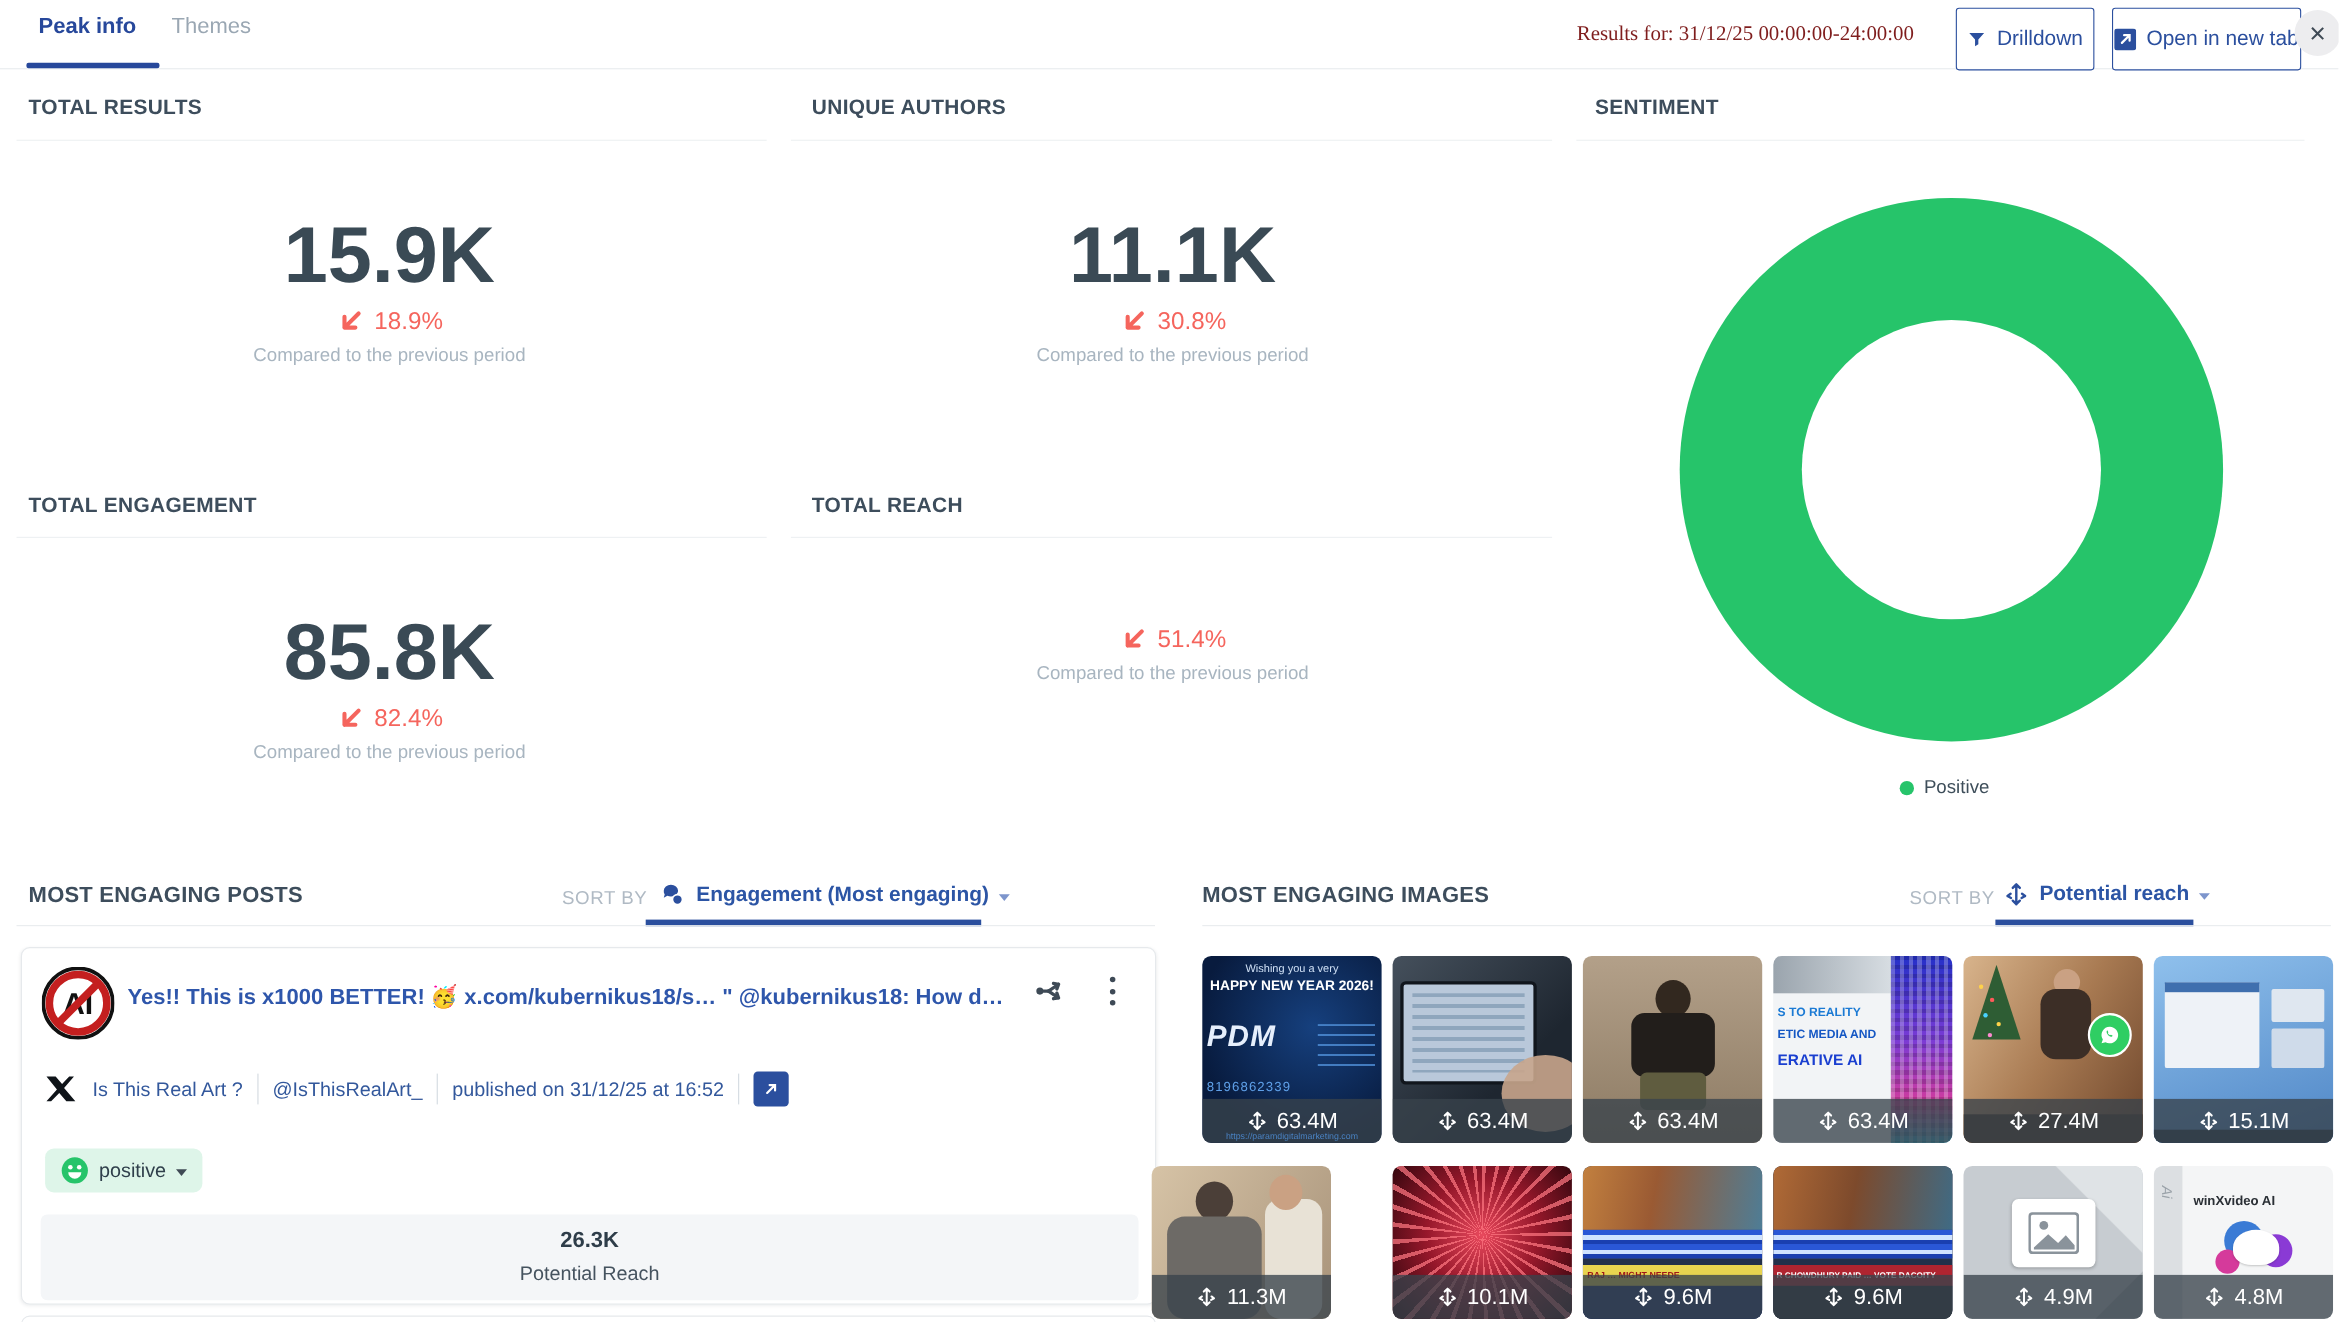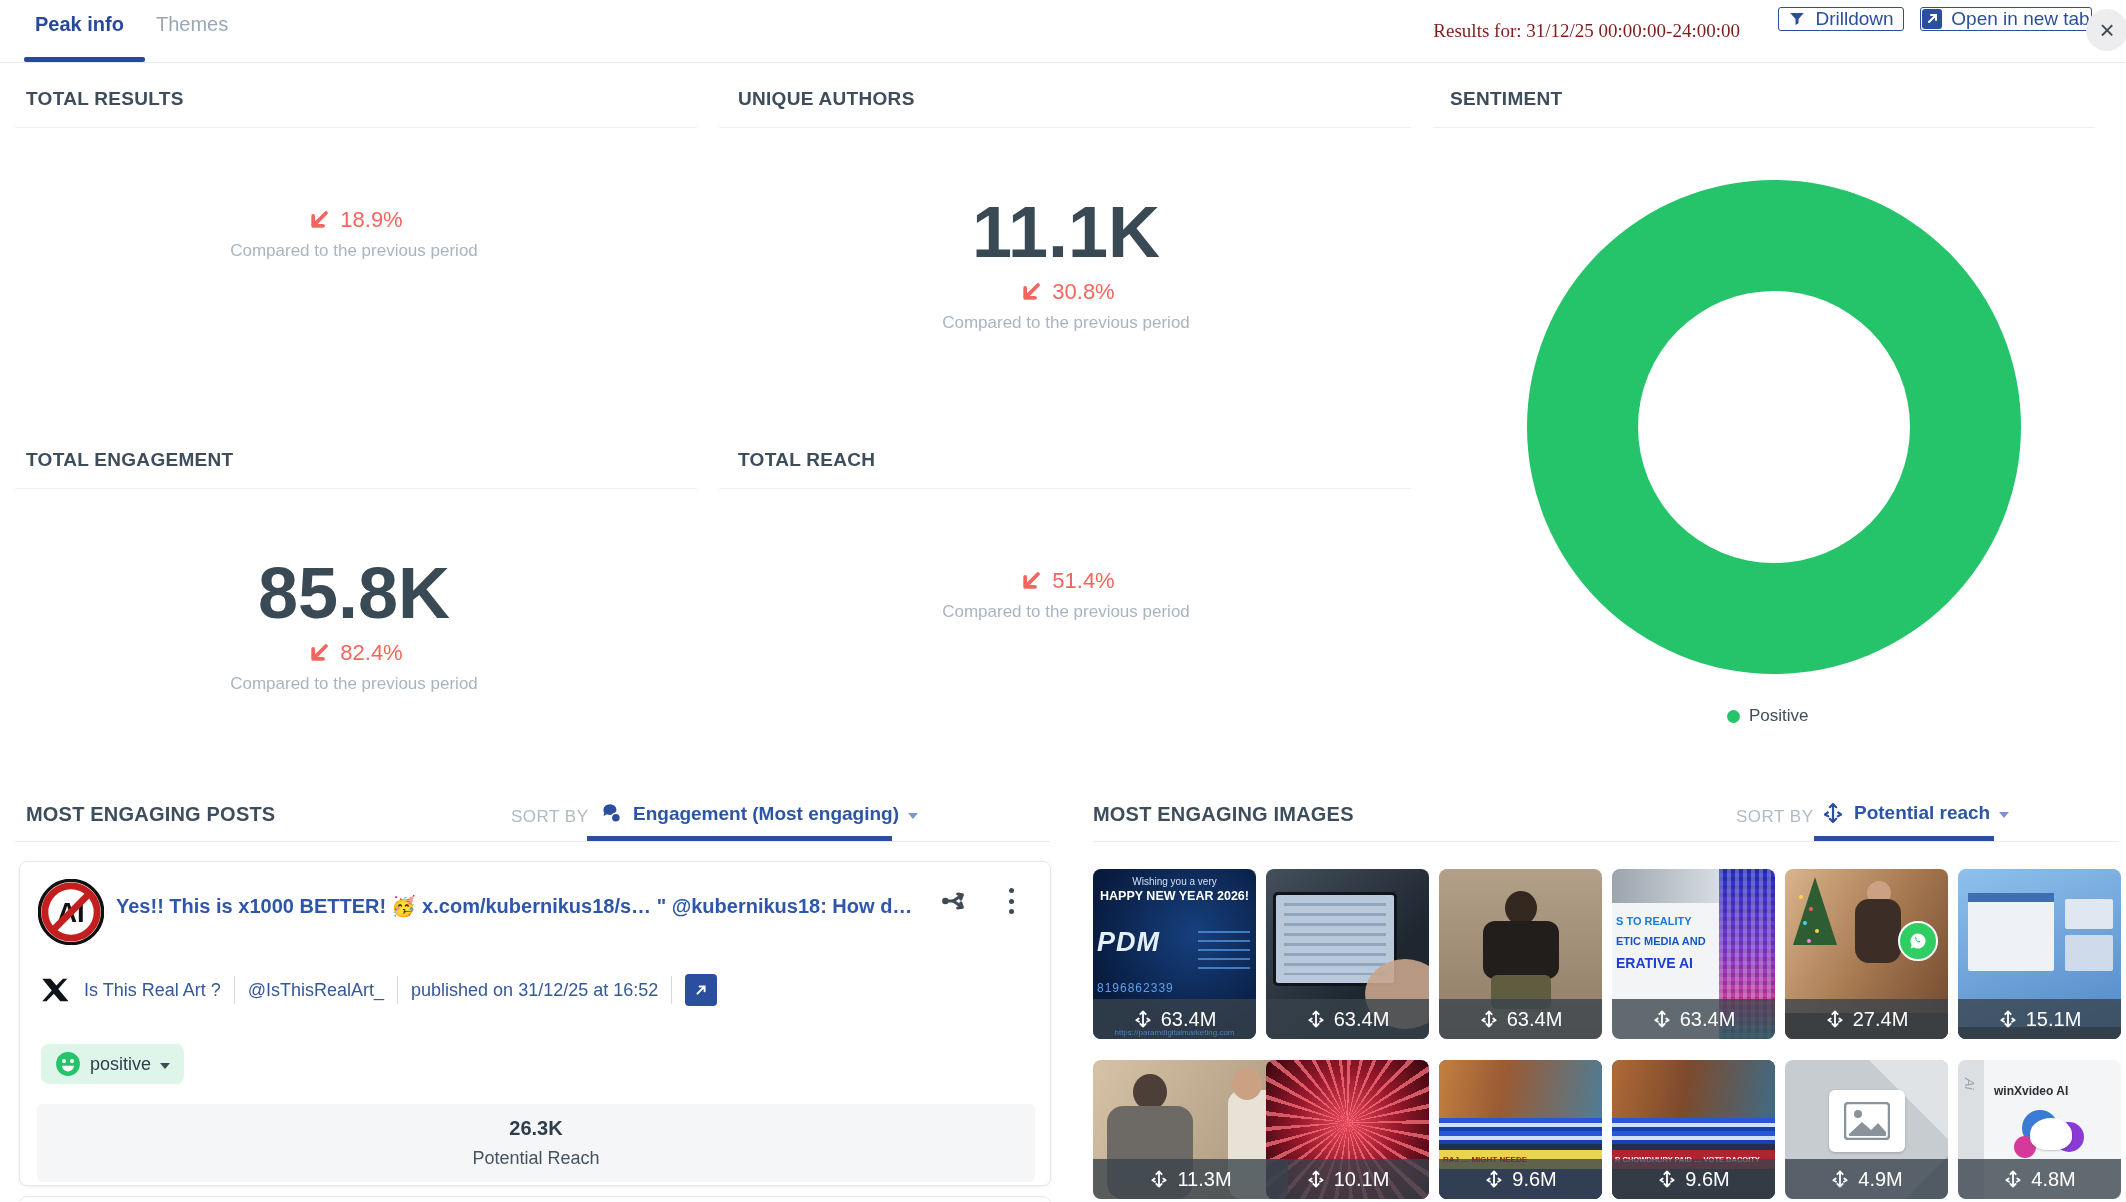--- a/index.html
+++ b/index.html
@@ -5,21 +5,21 @@
   html,body{margin:0;padding:0;}
   body{width:2126px;height:1202px;position:relative;background:#ffffff;
        font-family:"Liberation Sans",sans-serif;overflow:hidden;color:#3a4a55;}
   
   .topbar{position:absolute;left:0;top:0;width:2126px;height:62px;border-bottom:1px solid #e8ebee;background:#fff;}
   .tab{position:absolute;top:13px;font-size:20px;cursor:pointer;}
   .tab-active{color:#27489b;font-weight:bold;}
   .tab-idle{color:#9aa7b3;}
   .tab-underline{position:absolute;left:24px;top:57px;width:121px;height:5px;background:#27489b;border-radius:2px;}
   .results-for{position:absolute;top:20px;right:386px;font-size:19px;color:#7f1d1d;font-family:Liberation Serif, serif;}
-  .btn{position:absolute;top:7px;height:24px;border:1px solid #2b4f9e;border-radius:3px;background:#fff;
+  .btn{position:absolute;top:7px;height:57px;border:1px solid #2b4f9e;border-radius:3px;background:#fff;
        display:flex;align-items:center;justify-content:center;gap:9px;color:#2b4f9e;font-size:19px;box-sizing:border-box;cursor:pointer;}
   .close-btn{position:absolute;left:2086px;top:9px;width:42px;height:42px;border-radius:50%;background:#ededef;
        display:flex;align-items:center;justify-content:center;font-size:26px;color:#3f4a55;cursor:pointer;}
   
   .mtitle{position:absolute;font-size:19px;font-weight:bold;color:#3d4d5c;letter-spacing:.3px;}
   .mline{position:absolute;height:1px;background:#edf0f2;}
   .vblock{position:absolute;width:420px;display:flex;flex-direction:column;align-items:center;}
   .vnum{font-size:72px;font-weight:bold;color:#3a4a55;line-height:1;}
   .vdelta{display:flex;align-items:center;gap:7px;color:#f5655d;font-size:22px;margin-top:10px;}
   .vcap{color:#a8b5c0;font-size:17px;margin-top:7px;}
@@ -185,20 +185,21 @@
 <div class="mline" style="left:15px;top:127px;width:682px;"></div>
 <div class="mline" style="left:719px;top:127px;width:692px;"></div>
 <div class="mline" style="left:1433px;top:127px;width:662px;"></div>
 
 <div class="mtitle" style="left:26px;top:449px;">TOTAL ENGAGEMENT</div>
 <div class="mtitle" style="left:738px;top:449px;">TOTAL REACH</div>
 <div class="mline" style="left:15px;top:488px;width:682px;"></div>
 <div class="mline" style="left:719px;top:488px;width:692px;"></div>
 
 <div class="vblock" style="left:144px;top:196px;">
+  <div class="vnum">15.9K</div>
   <div class="vdelta">
     <svg width="28" height="28" viewBox="0 0 24 24">
       <path d="M18 6 L7 17 M7 17 H15.5 M7 17 V8.5" stroke="#f5655d" stroke-width="3.2" fill="none" stroke-linecap="round" stroke-linejoin="round"></path>
     </svg>
     <span>18.9%</span>
   </div>
   <div class="vcap">Compared to the previous period</div>
 </div>
 
 <div class="vblock" style="left:856px;top:196px;">
@@ -417,21 +418,21 @@
   <div class="badge">
     <svg width="20" height="20" viewBox="0 0 24 24" style="color:#fff;">
         <g stroke="currentColor" stroke-width="2.2" fill="none" stroke-linecap="round" stroke-linejoin="round">
           <path d="M12 3v18 M12 3l-3.2 3.2 M12 3l3.2 3.2 M12 21l-3.2-3.2 M12 21l3.2-3.2 M4 13.5l2.8-2 M4 13.5l3.2 1.8 M20 13.5l-2.8-2 M20 13.5l-3.2 1.8"></path>
         </g>
       </svg>
     <span>15.1M</span>
   </div>
 </div>
 
-<div class="tile row2 t7" style="left:1093px;padding-left:32px;">
+<div class="tile row2 t7" style="left:1047px;">
   <div class="t7-wa"></div>
   <div class="t7-wh"></div>
   <div class="t7-mh"></div>
   <div class="t7-mb"></div>
   <div class="badge">
     <svg width="20" height="20" viewBox="0 0 24 24" style="color:#fff;">
         <g stroke="currentColor" stroke-width="2.2" fill="none" stroke-linecap="round" stroke-linejoin="round">
           <path d="M12 3v18 M12 3l-3.2 3.2 M12 3l3.2 3.2 M12 21l-3.2-3.2 M12 21l3.2-3.2 M4 13.5l2.8-2 M4 13.5l3.2 1.8 M20 13.5l-2.8-2 M20 13.5l-3.2 1.8"></path>
         </g>
       </svg>

